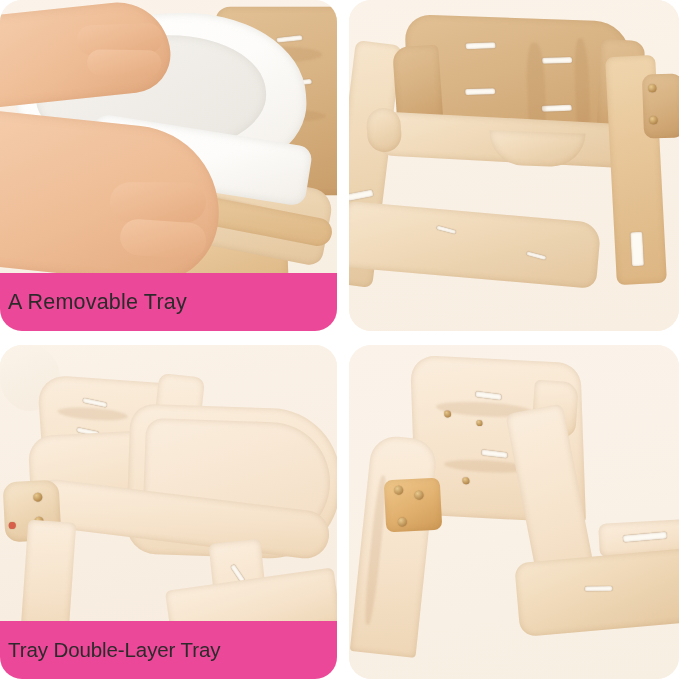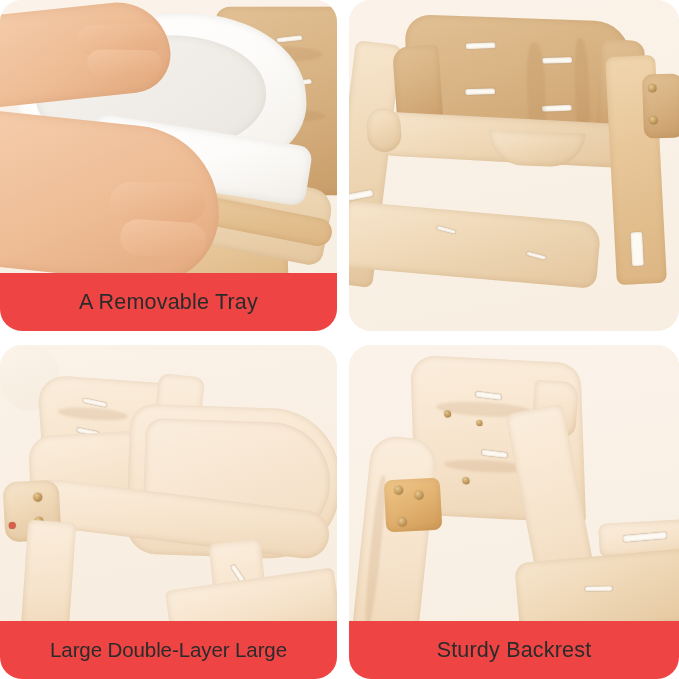--- a/index.html
+++ b/index.html
@@ -38,24 +38,24 @@
 
   .card-photo {
     position: relative;
     flex: 1 1 auto;
     overflow: hidden;
     background: #faf1e7;
   }
 
   .card-caption {
     flex: 0 0 58px;
-    background: #ef4444;
+    background: #ec4899;
     display: flex;
     align-items: center;
-    justify-content: center;
+    justify-content: flex-start;
     padding: 0 8px;
     box-sizing: border-box;
   }
   .caption-text {
     font-family: "Liberation Sans", sans-serif;
     font-size: 21.5px;
     font-weight: 400;
     letter-spacing: 0.2px;
     color: #2b2b2b;
     white-space: nowrap;
@@ -394,21 +394,21 @@
           <div class="screw" style="left:4px; top:40px; width:7px; height:7px; background:#d95f4a;"></div>
         </div>
         <div class="wood wood-pale c3-legL"></div>
         <div class="wood wood-pale c3-legR">
           <div class="slot" style="left:16px; top:30px; width:20px; height:5px; transform:rotate(62deg);"></div>
         </div>
         <div class="wood wood-pale c3-foot"></div>
       </div>
     </div>
     <div class="card-caption">
-      <span class="caption-text long">Large Double-Layer Large</span>
+      <span class="caption-text long">Tray Double-Layer Tray</span>
     </div>
   </div>
 
   <div class="feature-card" id="card-backrest">
     <div class="card-photo">
       <div class="scene">
         <div class="wood wood-pale c4-back">
           <div class="slot" style="left:64px; top:34px; width:26px; height:6px; transform:rotate(4deg);"></div>
           <div class="slot" style="left:68px; top:92px; width:26px; height:6px; transform:rotate(4deg);"></div>
           <div class="screw" style="left:32px; top:54px; width:7px; height:7px;"></div>
@@ -428,18 +428,15 @@
           <div class="screw" style="left:12px; top:38px; width:9px; height:9px;"></div>
         </div>
         <div class="wood wood-pale c4-railR">
           <div class="slot" style="left:24px; top:12px; width:44px; height:7px; transform:rotate(-2deg);"></div>
         </div>
         <div class="wood wood-lt c4-seat">
           <div class="slot" style="left:68px; top:30px; width:28px; height:5px; transform:rotate(4deg);"></div>
         </div>
       </div>
     </div>
-    <div class="card-caption">
-      <span class="caption-text">Sturdy Backrest</span>
-    </div>
   </div>
 
 </div>
 
 </body></html>

